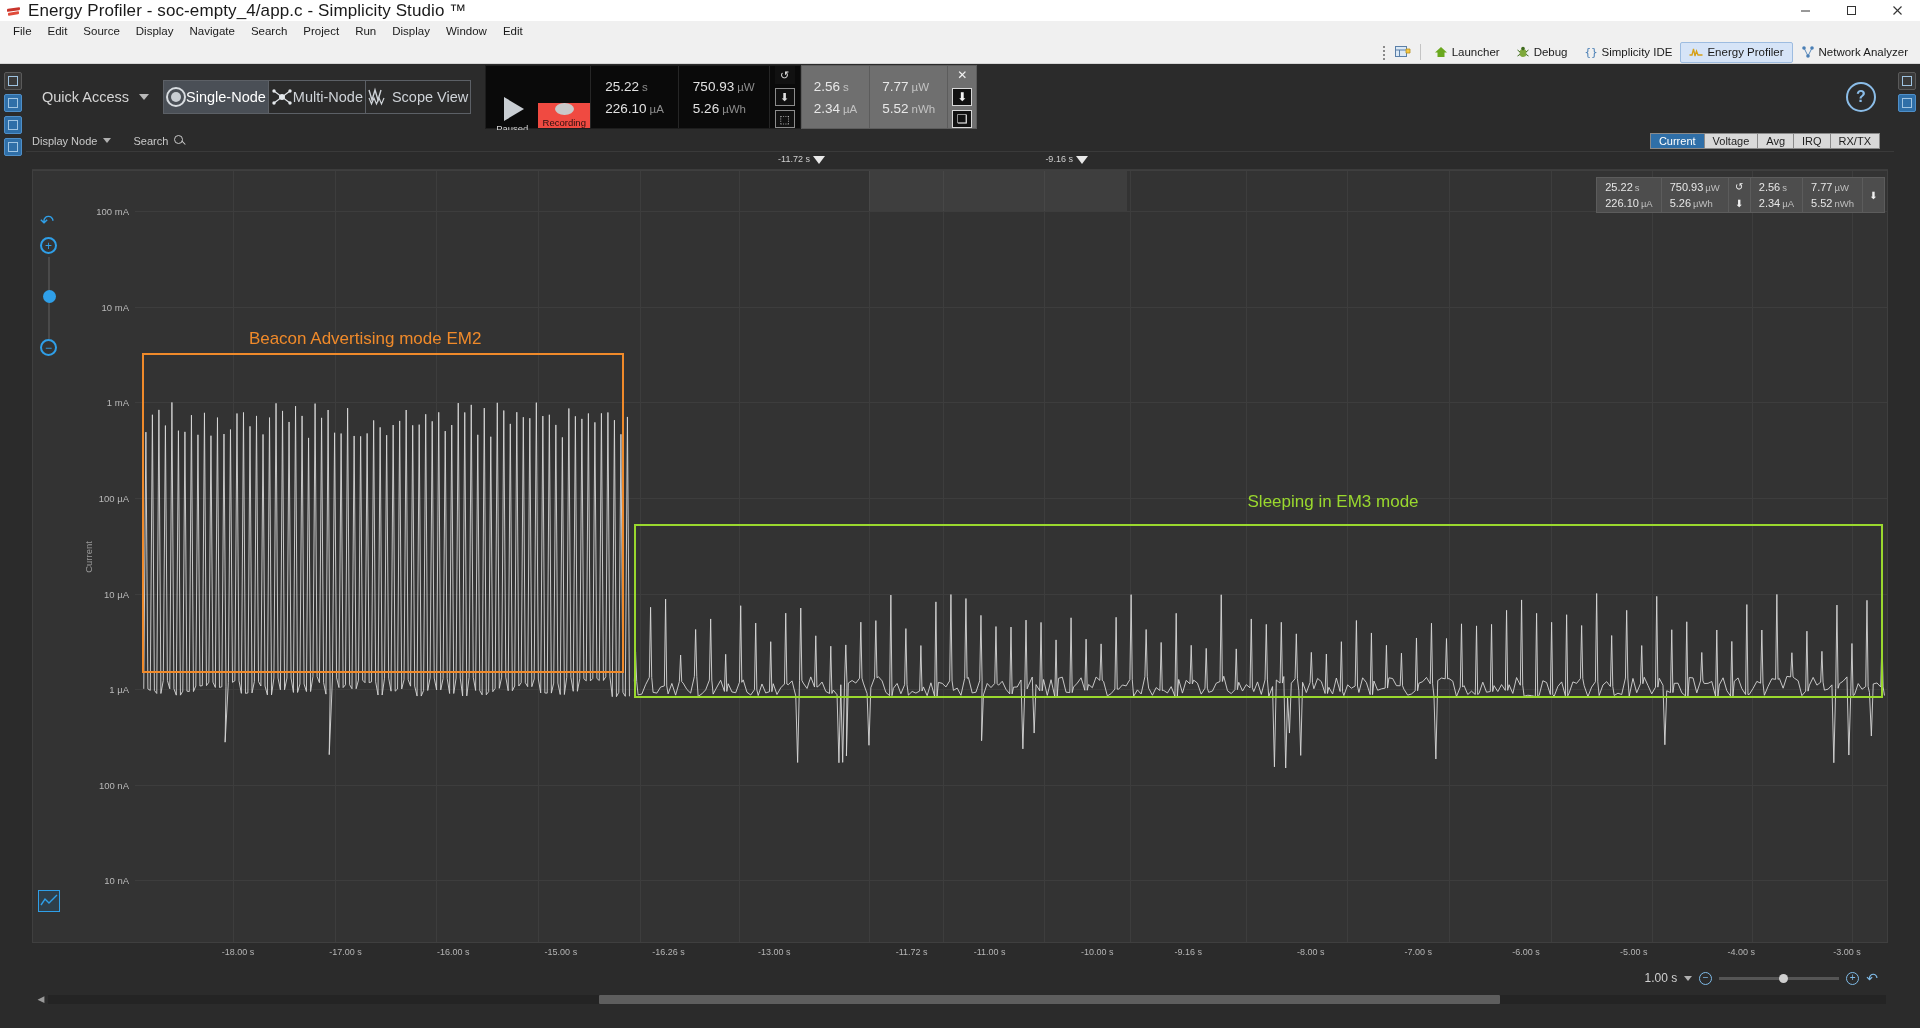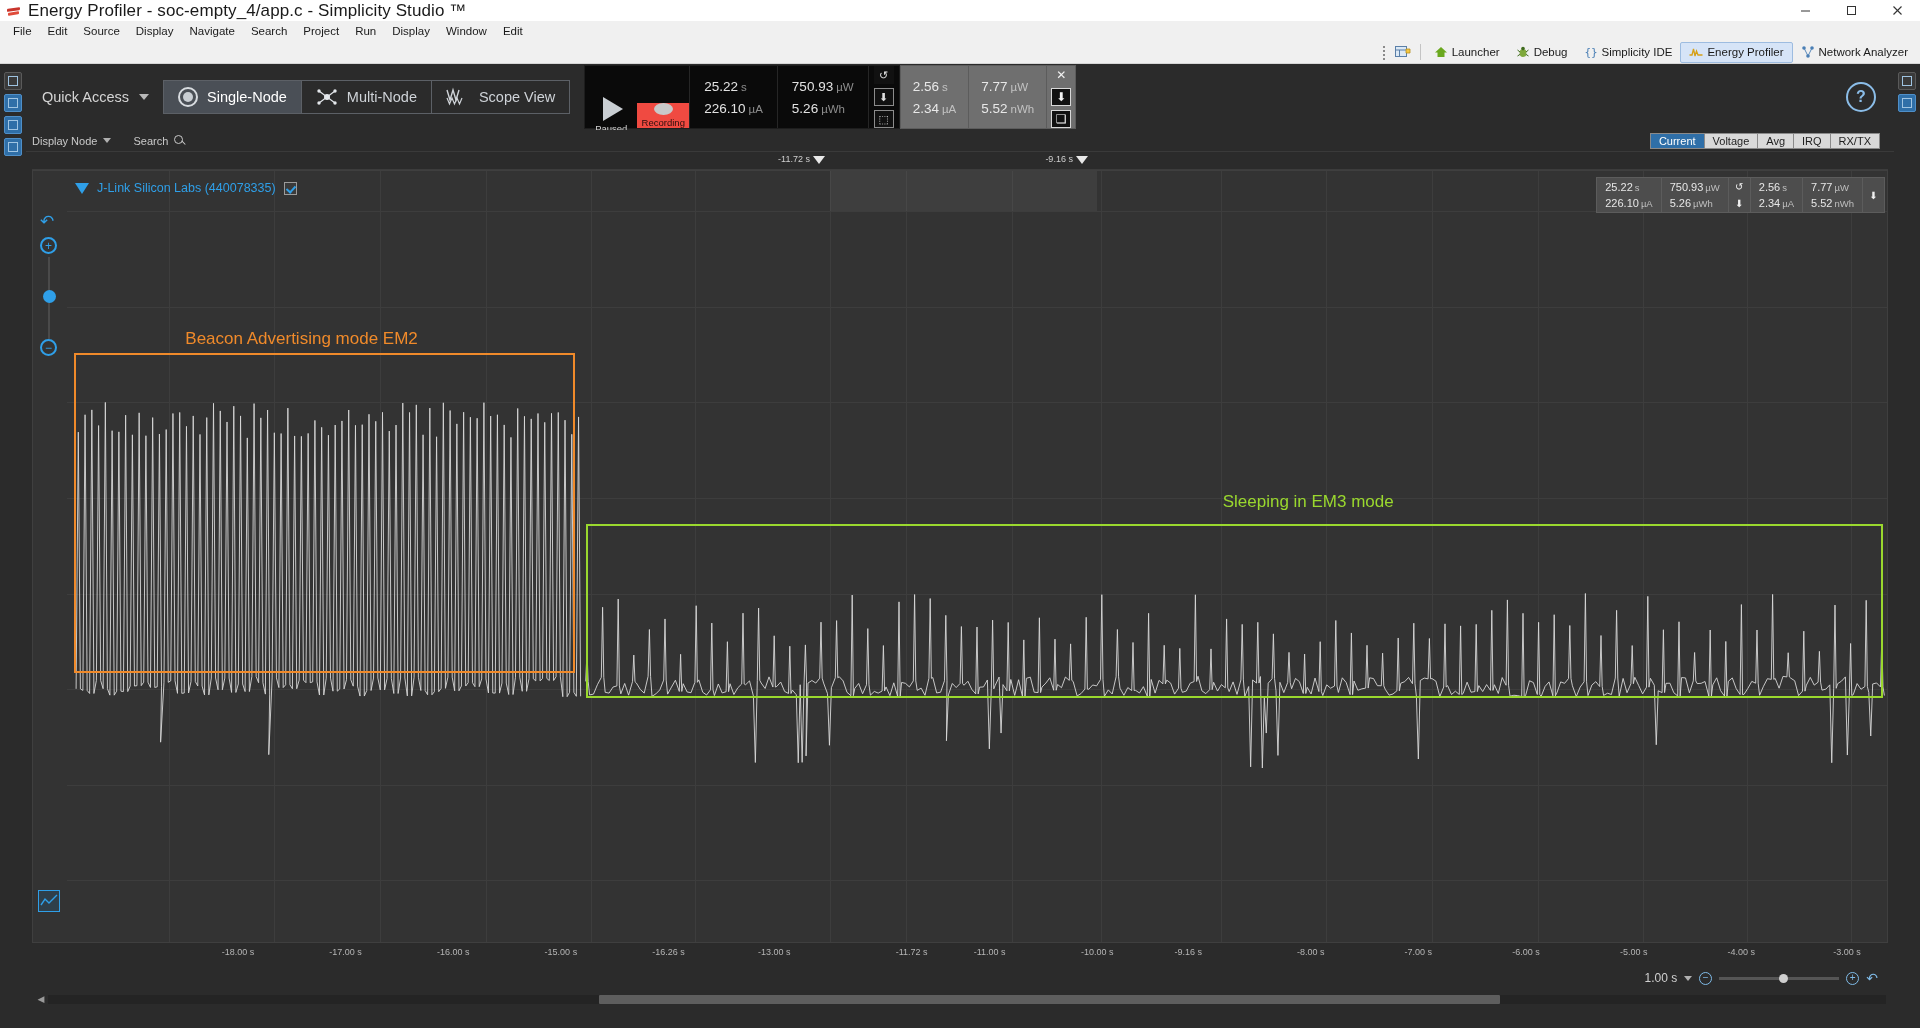--- a/index.html
+++ b/index.html
@@ -109,21 +109,21 @@
   }
   .quickaccess {
     display: flex; align-items: center; gap: 10px; color: #d4d4d4;
     font-size: 14.5px; padding: 0 14px 0 8px;
   }
   .chev { width: 0; height: 0; border-left: 5px solid transparent;
           border-right: 5px solid transparent; border-top: 6px solid #b8b8b8; }
 
   .modegroup { display: flex; align-items: stretch; height: 34px; }
   .modebtn {
-    display: flex; align-items: center; gap: 9px; padding: 0 14px;
+    display: flex; align-items: center; padding: 0 2px;
     border: 1px solid #5c6066; color: #cfd3d8; font-size: 14.5px;
     background: #2b2b2b; white-space: nowrap;
   }
   .modebtn + .modebtn { border-left: none; }
   .modebtn.active { background: #4a4f56; color: #ffffff; }
 
   .ico-single { width: 20px; height: 20px; border: 2px solid #d8dce0; border-radius: 50%;
                 position: relative; flex: none; }
   .ico-single::after { content: ""; position: absolute; left: 3px; top: 3px;
                        width: 10px; height: 10px; border-radius: 50%; background: #c9ced3; }
@@ -628,20 +628,31 @@
           <div class="zc-track"></div>
           <div class="zc-knob"></div>
           <div class="zc-ico zc-minus">−</div>
           <div class="zc-corner">
             <svg width="20" height="20" viewBox="0 0 20 20">
               <polyline points="2,14 6,8 10,12 18,4" fill="none" stroke="#2f9fe8" stroke-width="1.4"></polyline>
             </svg>
           </div>
         </div>
 
+        <div class="yaxis">
+          <span class="yaxis-title">Current</span>
+          <span class="ylab" style="top:5.2%">100 mA</span>
+          <span class="ylab" style="top:17.6%">10 mA</span>
+          <span class="ylab" style="top:30.0%">1 mA</span>
+          <span class="ylab" style="top:42.4%">100 µA</span>
+          <span class="ylab" style="top:54.8%">10 µA</span>
+          <span class="ylab" style="top:67.2%">1 µA</span>
+          <span class="ylab" style="top:79.6%">100 nA</span>
+          <span class="ylab" style="top:92.0%">10 nA</span>
+        </div>
 
         <div class="plot">
 
           <div class="gridh" style="top:5.2%"></div>
           <div class="gridh" style="top:17.6%"></div>
           <div class="gridh" style="top:30.0%"></div>
           <div class="gridh" style="top:42.4%"></div>
           <div class="gridh" style="top:54.8%"></div>
           <div class="gridh" style="top:67.2%"></div>
           <div class="gridh" style="top:79.6%"></div>
@@ -660,28 +671,20 @@
           <div class="gridv" style="left:63.4%"></div>
           <div class="gridv" style="left:69.2%"></div>
           <div class="gridv" style="left:75.0%"></div>
           <div class="gridv" style="left:80.8%"></div>
           <div class="gridv" style="left:86.6%"></div>
           <div class="gridv" style="left:92.3%"></div>
           <div class="gridv" style="left:98.0%"></div>
 
           <div class="sel-band" style="left:41.9%; width:14.7%; height:40px;"></div>
 
-          <div class="node-header">
-            <span class="node-tri"></span>
-            <span class="node-name">
-              <span>J-Link Silicon Labs</span>
-              <span class="id">(440078335)</span>
-            </span>
-            <span class="node-chk"></span>
-          </div>
 
           <div class="stats-overlay">
             <div class="so-val">
               <div class="row"><span>25.22</span><span class="u">s</span></div>
               <div class="row"><span>226.10</span><span class="u">µA</span></div>
             </div>
             <div class="so-val">
               <div class="row"><span>750.93</span><span class="u">µW</span></div>
               <div class="row"><span>5.26</span><span class="u">µWh</span></div>
             </div>

